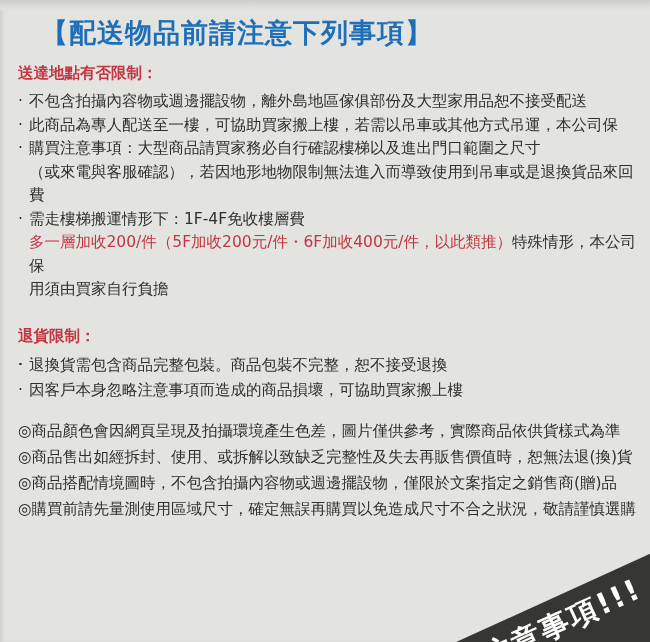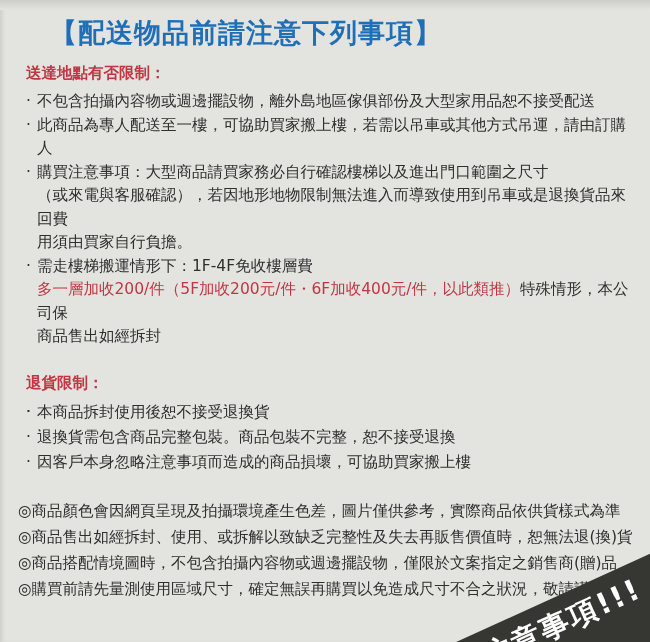--- a/index.html
+++ b/index.html
@@ -24,47 +24,47 @@
     background:linear-gradient(#cdcdca, var(--bg));
   }
   .content{
     padding:2px 8px 0 18px;
   }
   .page-title{
     color:var(--blue);
     font-size:27px;
     font-weight:bold;
     line-height:34px;
-    margin:4px 0 15px 32px;
+    margin:4px 0 15px 23px;
     letter-spacing:1px;
   }
   .section-heading{
     color:var(--red);
     font-size:15.5px;
     font-weight:bold;
     line-height:17px;
     margin:0 0 8px 0;
   }
-  .section{margin:8px;}
+  .section{margin:0;}
   .section.returns{margin-top:26px;}
   .bullet{
     position:relative;
     padding-left:11px;
     font-size:15.5px;
     line-height:23.5px;
   }
   .returns .bullet{line-height:25px;}
   .bullet .marker{
     position:absolute;
     left:0;top:0;
     width:10px;
   }
   .seg.red{color:var(--red);}
   .notes{
-    margin-top:23px;
+    margin-top:15px;
     font-size:15.5px;
   }
   .notes .bullet{
     padding-left:0;
     line-height:26px;
   }
   .corner-banner{
     position:absolute;
     left:443px;top:648px;
     width:330px;height:160px;
@@ -88,31 +88,31 @@
 <div class="top-fade"></div>
 
 <div class="content">
 
   <h1 class="page-title">【配送物品前請注意下列事項】</h1>
 
   <div class="section delivery">
     <div class="section-heading">送達地點有否限制：</div>
     <div class="bullet-list">
         <div class="bullet"><span class="marker">·</span><span class="btext"><span class="seg">不包含拍攝內容物或週邊擺設物，離外島地區傢俱部份及大型家用品恕不接受配送</span></span></div>
-        <div class="bullet"><span class="marker">·</span><span class="btext"><span class="seg">此商品為專人配送至一樓，可協助買家搬上樓，若需以吊車或其他方式吊運，請由訂購人</span><br></span></div>
-        <div class="bullet"><span class="marker">·</span><span class="btext"><span class="seg">購買注意事項：大型商品請買家務必自行確認樓梯以及進出門口範圍之尺寸</span><br><span class="seg">（或來電與客服確認），若因地形地物限制無法進入而導致使用到吊車或是退換貨品來回費</span><br><span class="seg">用須由買家自行負擔。</span></span></div>
-        <div class="bullet"><span class="marker">·</span><span class="btext"><span class="seg">需走樓梯搬運情形下：1F-4F免收樓層費</span><br><span class="seg red">多一層加收200/件（5F加收200元/件・6F加收400元/件，以此類推）</span><span class="seg">特殊情形，本公司保</span><br><span class="seg">商品售出如經拆封</span></span></div>
+        <div class="bullet"><span class="marker">·</span><span class="btext"><span class="seg">此商品為專人配送至一樓，可協助買家搬上樓，若需以吊車或其他方式吊運，本公司保</span><br></span></div>
+        <div class="bullet"><span class="marker">·</span><span class="btext"><span class="seg">購買注意事項：大型商品請買家務必自行確認樓梯以及進出門口範圍之尺寸</span><br><span class="seg">（或來電與客服確認），若因地形地物限制無法進入而導致使用到吊車或是退換貨品來回費</span><br></span></div>
+        <div class="bullet"><span class="marker">·</span><span class="btext"><span class="seg">需走樓梯搬運情形下：1F-4F免收樓層費</span><br><span class="seg red">多一層加收200/件（5F加收200元/件・6F加收400元/件，以此類推）</span><span class="seg">特殊情形，本公司保</span><br><span class="seg">用須由買家自行負擔</span></span></div>
       </div>
   </div>
 
   <div class="section returns">
     <div class="section-heading">退貨限制：</div>
     <div class="bullet-list">
         <div class="bullet"><span class="marker">·</span></div>
-        <div class="bullet"><span class="marker">·</span><span class="btext"><span class="seg">本商品拆封使用後恕不接受退換貨</span></span></div>
+        <div class="bullet"><span class="marker">·</span></div>
         <div class="bullet"><span class="marker">·</span><span class="btext"><span class="seg">退換貨需包含商品完整包裝。商品包裝不完整，恕不接受退換</span></span></div>
         <div class="bullet"><span class="marker">·</span><span class="btext"><span class="seg">因客戶本身忽略注意事項而造成的商品損壞，可協助買家搬上樓</span></span></div>
       </div>
   </div>
 
   <div class="notes">
       <div class="bullet">◎商品顏色會因網頁呈現及拍攝環境產生色差，圖片僅供參考，實際商品依供貨樣式為準</div>
       <div class="bullet">◎商品售出如經拆封、使用、或拆解以致缺乏完整性及失去再販售價值時，恕無法退(換)貨</div>
       <div class="bullet">◎商品搭配情境圖時，不包含拍攝內容物或週邊擺設物，僅限於文案指定之銷售商(贈)品</div>
       <div class="bullet">◎購買前請先量測使用區域尺寸，確定無誤再購買以免造成尺寸不合之狀況，敬請謹慎選購</div>

